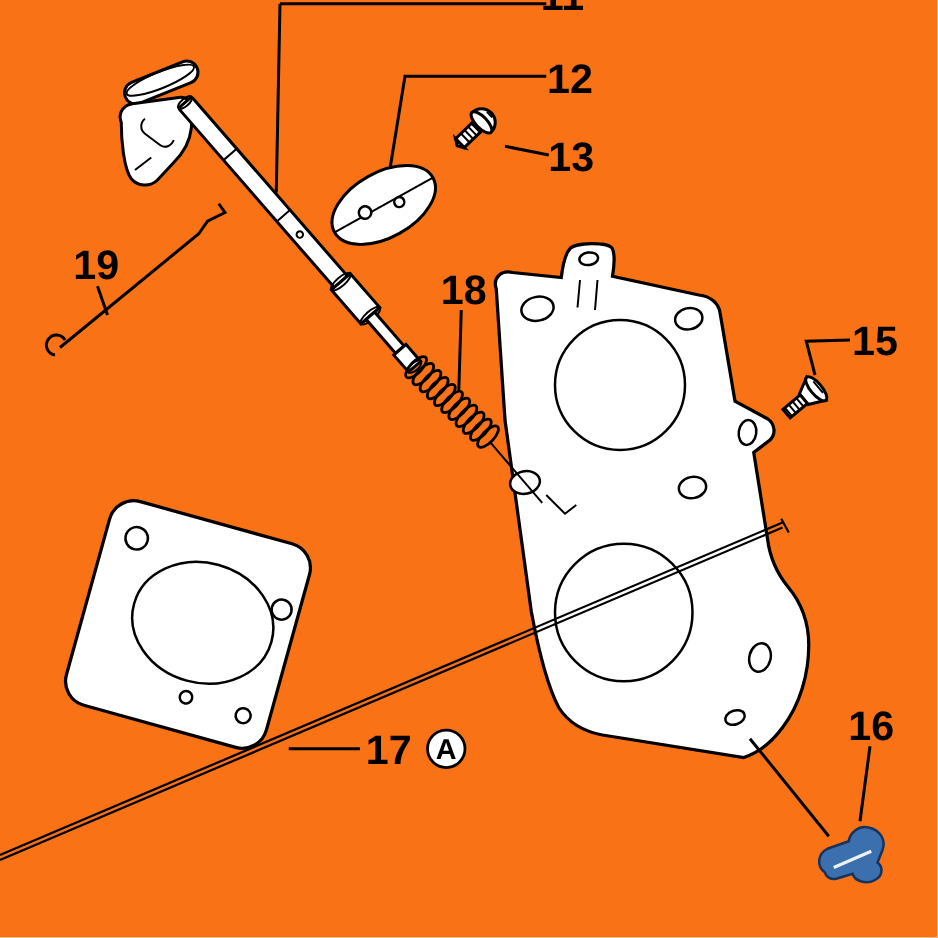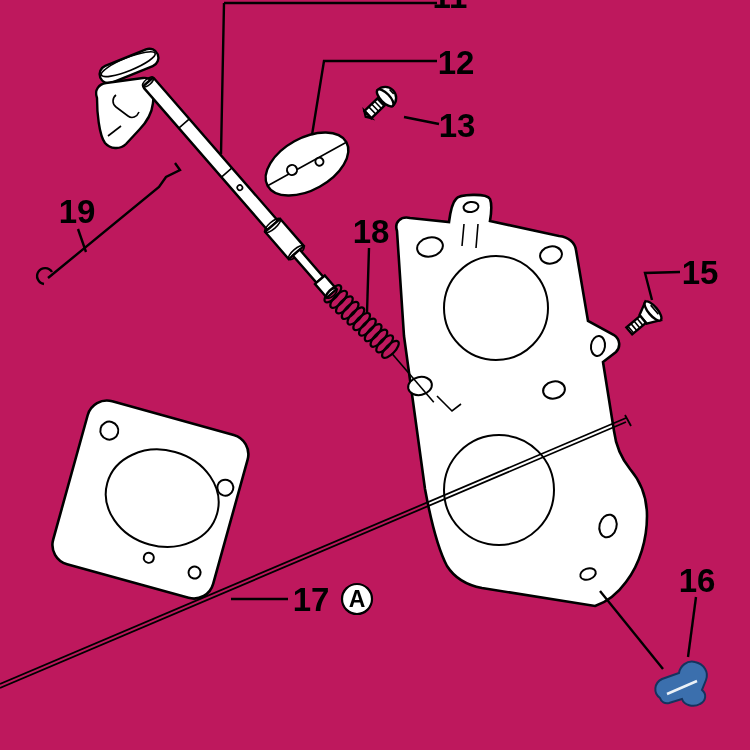--- a/index.html
+++ b/index.html
@@ -4,21 +4,21 @@
 <style>
   html, body {
     margin: 0;
     padding: 0;
     background: #ffffff;
   }
   .stage {
     position: relative;
     width: 750px;
     height: 750px;
-    background: #be185d;
+    background: #f97316;
     overflow: hidden;
     font-family: "Liberation Sans", sans-serif;
   }
   svg { display: block; }
   .outline { fill: #ffffff; stroke: #000000; stroke-width: 2.4; }
   .outline-thick { fill: #ffffff; stroke: #000000; stroke-width: 2.6; }
   .hole { fill: #ffffff; stroke: #000000; stroke-width: 2; }
   .thin { fill: none; stroke: #000000; stroke-width: 1.6; }
   .leader { fill: none; stroke: #000000; stroke-width: 2.4; }
   .rod { fill: none; stroke: #000000; stroke-width: 1.8; }

